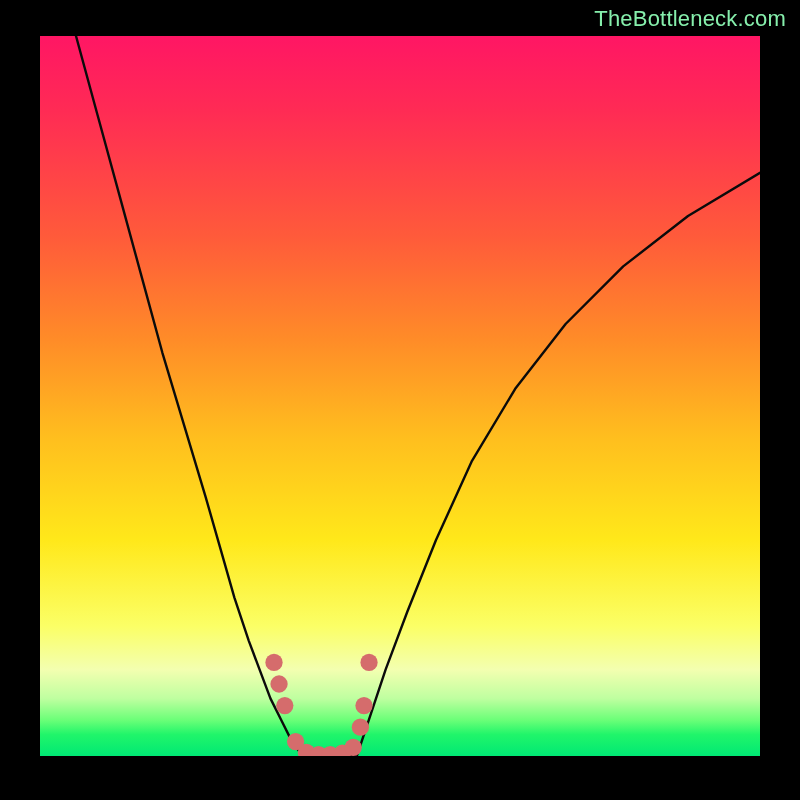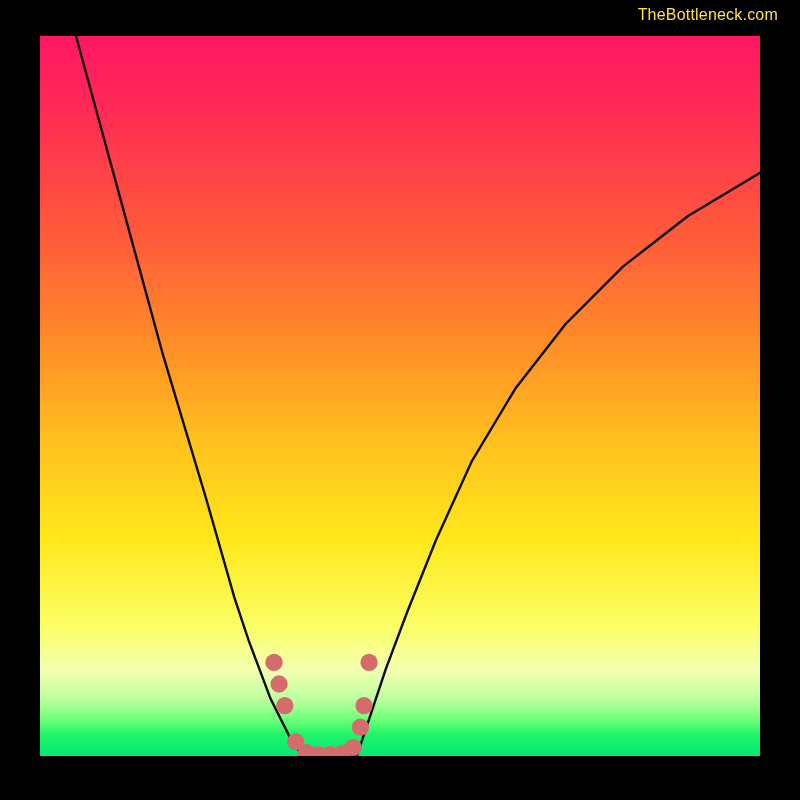--- a/index.html
+++ b/index.html
@@ -12,24 +12,24 @@
   }
   .stage {
     position: relative;
     width: 800px;
     height: 800px;
     background: #000;
   }
   .watermark {
     position: absolute;
     top: 6px;
-    right: 22px;
+    right: 14px;
     font-family: Arial, Helvetica, sans-serif;
-    font-size: 16px;
-    color: #fde047;
+    font-size: 22px;
+    color: #86efac;
     letter-spacing: 0.2px;
     user-select: none;
     z-index: 5;
   }
   .plot-area {
     position: absolute;
     left: 40px;
     top: 36px;
     width: 720px;
     height: 720px;

